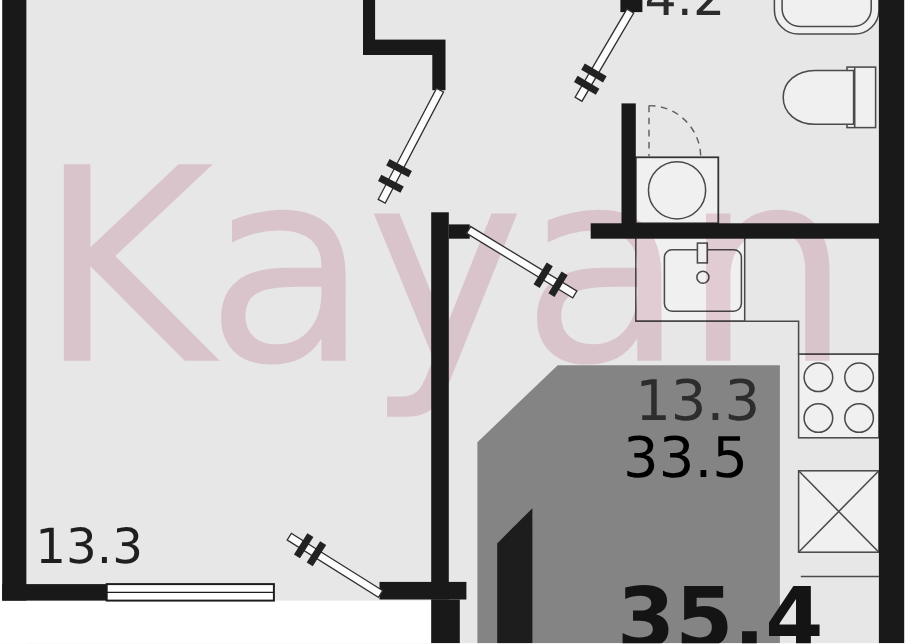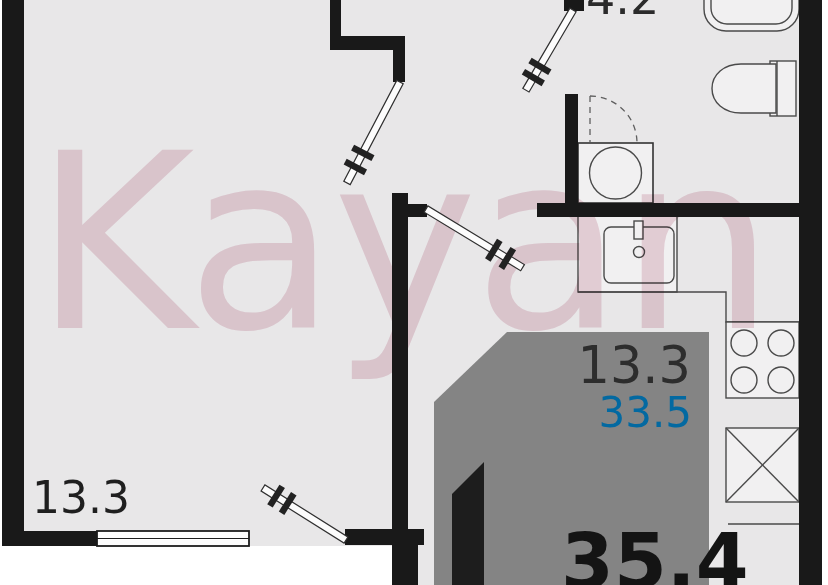--- a/index.html
+++ b/index.html
@@ -15,21 +15,21 @@
     position:absolute; left:34px; top:121px;
     font-size:245px; line-height:1; font-weight:normal;
     letter-spacing:-4px; color:#d9a3b5; opacity:.42;
     mix-blend-mode:multiply; white-space:nowrap;
     pointer-events:none; user-select:none;
   }
   .num { position:absolute; line-height:1; color:#2b2b2b; white-space:nowrap; }
   .num-hall    { left:586px; top:-25px;  font-size:46px; }
   .num-living  { left:32px;  top:476px;  font-size:44px; color:#1f1f1f; }
   .num-card1   { right:137px; top:340px; font-size:51px; color:#2d2d2d; text-align:right; }
-  .num-card2   { right:136px; top:392px; font-size:42px; color:#0369a1; text-align:right; }
+  .num-card2   { right:148px; top:392px; font-size:51px; color:#000000; text-align:right; }
   .num-big     { left:561px; top:524px;  font-size:76px; font-weight:bold; color:#141414; }
   svg .fixline { stroke:#4a4a4a; stroke-width:1.4; fill:none; }
   svg .fixfill { fill:#f1f0f1; stroke:#4a4a4a; stroke-width:1.4; }
   svg .wall    { fill:#191919; stroke:none; }
   svg .leaf    { fill:#fcfcfc; stroke:#2f2f2f; stroke-width:1.2; }
   svg .hatch   { fill:#222222; stroke:none; }
   svg .dash    { stroke:#5f5f5f; stroke-width:1.3; fill:none; stroke-dasharray:6 5; }
 </style>
 </head>
 <body>

